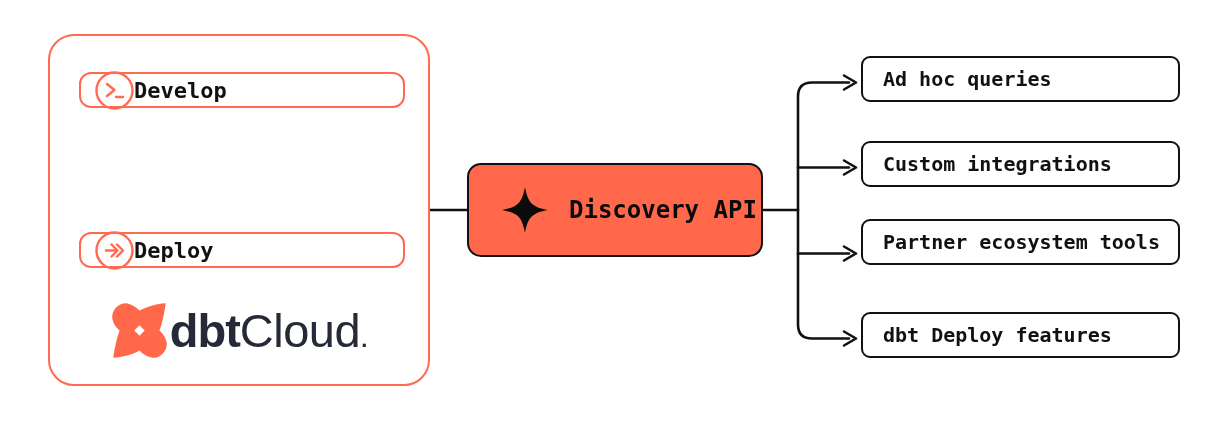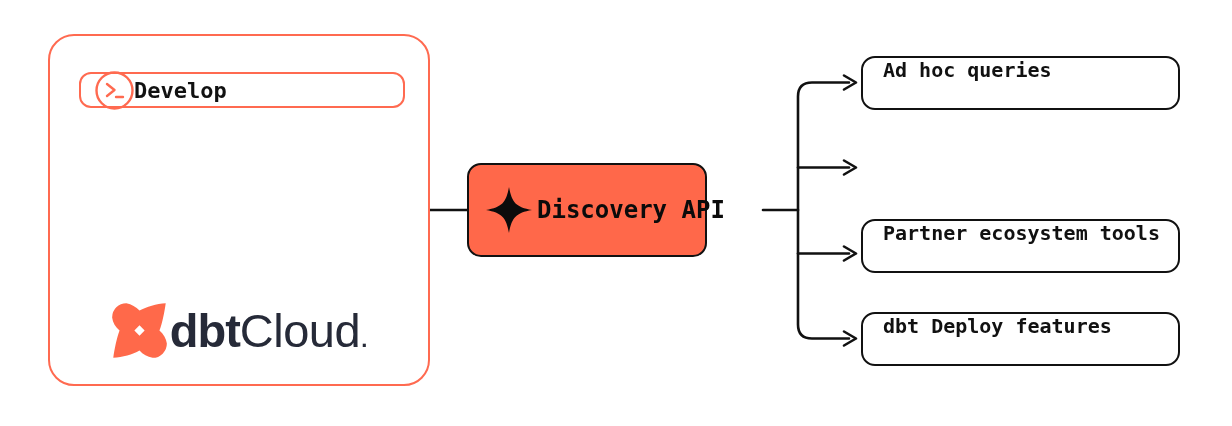--- a/index.html
+++ b/index.html
@@ -36,32 +36,32 @@
     display:flex;align-items:center;justify-content:center;gap:2px;
   }
   .logo-mark{width:57px;height:57px;display:block;}
   .logo-word{font-family:"Liberation Sans","DejaVu Sans",sans-serif;font-size:47px;color:var(--navy);display:flex;align-items:baseline;}
   .logo-bold{font-weight:800;letter-spacing:-1px;}
   .logo-reg{font-weight:400;letter-spacing:-0.5px;}
   .logo-tm{font-size:22px;font-weight:700;margin-left:1px;}
 
   
   .api-node{
-    position:absolute;left:467px;top:163px;width:240px;height:94px;
+    position:absolute;left:467px;top:163px;width:296px;height:94px;
     background:var(--coral);border:2.5px solid var(--line);border-radius:14px;
-    display:flex;align-items:center;gap:5px;padding-left:17px;
+    display:flex;align-items:center;gap:21px;padding-left:33px;
   }
   .api-icon{width:46px;height:46px;flex:0 0 auto;display:block;}
   .api-label{font-size:24px;font-weight:600;color:#0b0b0b;white-space:pre;}
 
   
   .consumer{
-    position:absolute;left:861px;width:319px;height:54px;
-    background:var(--bg);border:2.5px solid var(--line);border-radius:14px;
-    display:flex;padding-left:20px;
+    position:absolute;left:861px;width:319px;height:46px;
+    background:var(--bg);border:2.5px solid var(--line);border-radius:9px;
+    display:flex;align-items:center;padding-left:20px;
   }
   .c-1{top:56px}.c-2{top:141px}.c-3{top:219px}.c-4{top:312px}
   .consumer-label{font-size:20px;font-weight:600;color:var(--line);white-space:pre;}
 </style>
 </head>
 <body>
 
 <div class="canvas">
 
   <svg class="connectors" viewBox="0 0 1232 426">
@@ -88,20 +88,29 @@
     <div class="step step-1">
       <svg class="step-icon" viewBox="0 0 39 39">
         <circle cx="19.5" cy="19.5" r="18" fill="none" stroke="#FF6A50" stroke-width="2.4"></circle>
         <path d="M12,13 L19.5,19 L12,25" fill="none" stroke="#FF6A50" stroke-width="2.4" stroke-linecap="round" stroke-linejoin="round"></path>
         <path d="M21,26 H28" fill="none" stroke="#FF6A50" stroke-width="2.4" stroke-linecap="round"></path>
       </svg>
       <span class="step-label">Develop</span>
     </div>
 
 
+    <div class="step step-3">
+      <svg class="step-icon" viewBox="0 0 39 39">
+        <circle cx="19.5" cy="19.5" r="18" fill="none" stroke="#FF6A50" stroke-width="2.4"></circle>
+        <path d="M11,19.5 H20" fill="none" stroke="#FF6A50" stroke-width="2.4" stroke-linecap="round"></path>
+        <path d="M16.5,13.5 L22.5,19.5 L16.5,25.5" fill="none" stroke="#FF6A50" stroke-width="2.4" stroke-linecap="round" stroke-linejoin="round"></path>
+        <path d="M22,13.5 L28,19.5 L22,25.5" fill="none" stroke="#FF6A50" stroke-width="2.4" stroke-linecap="round" stroke-linejoin="round"></path>
+      </svg>
+      <span class="step-label">Deploy</span>
+    </div>
 
     <div class="logo">
       <svg class="logo-mark" viewBox="0 0 100 100">
         <path fill="#FF694A" fill-rule="evenodd" d="
           M27,2
           C36,4 44,8 50,15
           C62,8 80,3 96,2
           C94,17 90,37 85,50
           C92,56 97,64 98,73
           A25,25 0 0 1 73,98
@@ -124,20 +133,23 @@
   <div class="api-node">
     <svg class="api-icon" viewBox="0 0 46 46">
       <path fill="#0b0b0b" d="M23,0 C26,16 30,20 46,23 C30,26 26,30 23,46 C20,30 16,26 0,23 C16,20 20,16 23,0 Z"></path>
     </svg>
     <span class="api-label">Discovery API</span>
   </div>
 
   <div class="consumer c-1">
     <span class="consumer-label">Ad hoc queries</span>
   </div>
+  <div class="consumer c-2">
+    <span class="consumer-label">Custom integrations</span>
+  </div>
   <div class="consumer c-3">
     <span class="consumer-label">Partner ecosystem tools</span>
   </div>
   <div class="consumer c-4">
     <span class="consumer-label">dbt Deploy features</span>
   </div>
 
 </div>
 
 </body></html>

